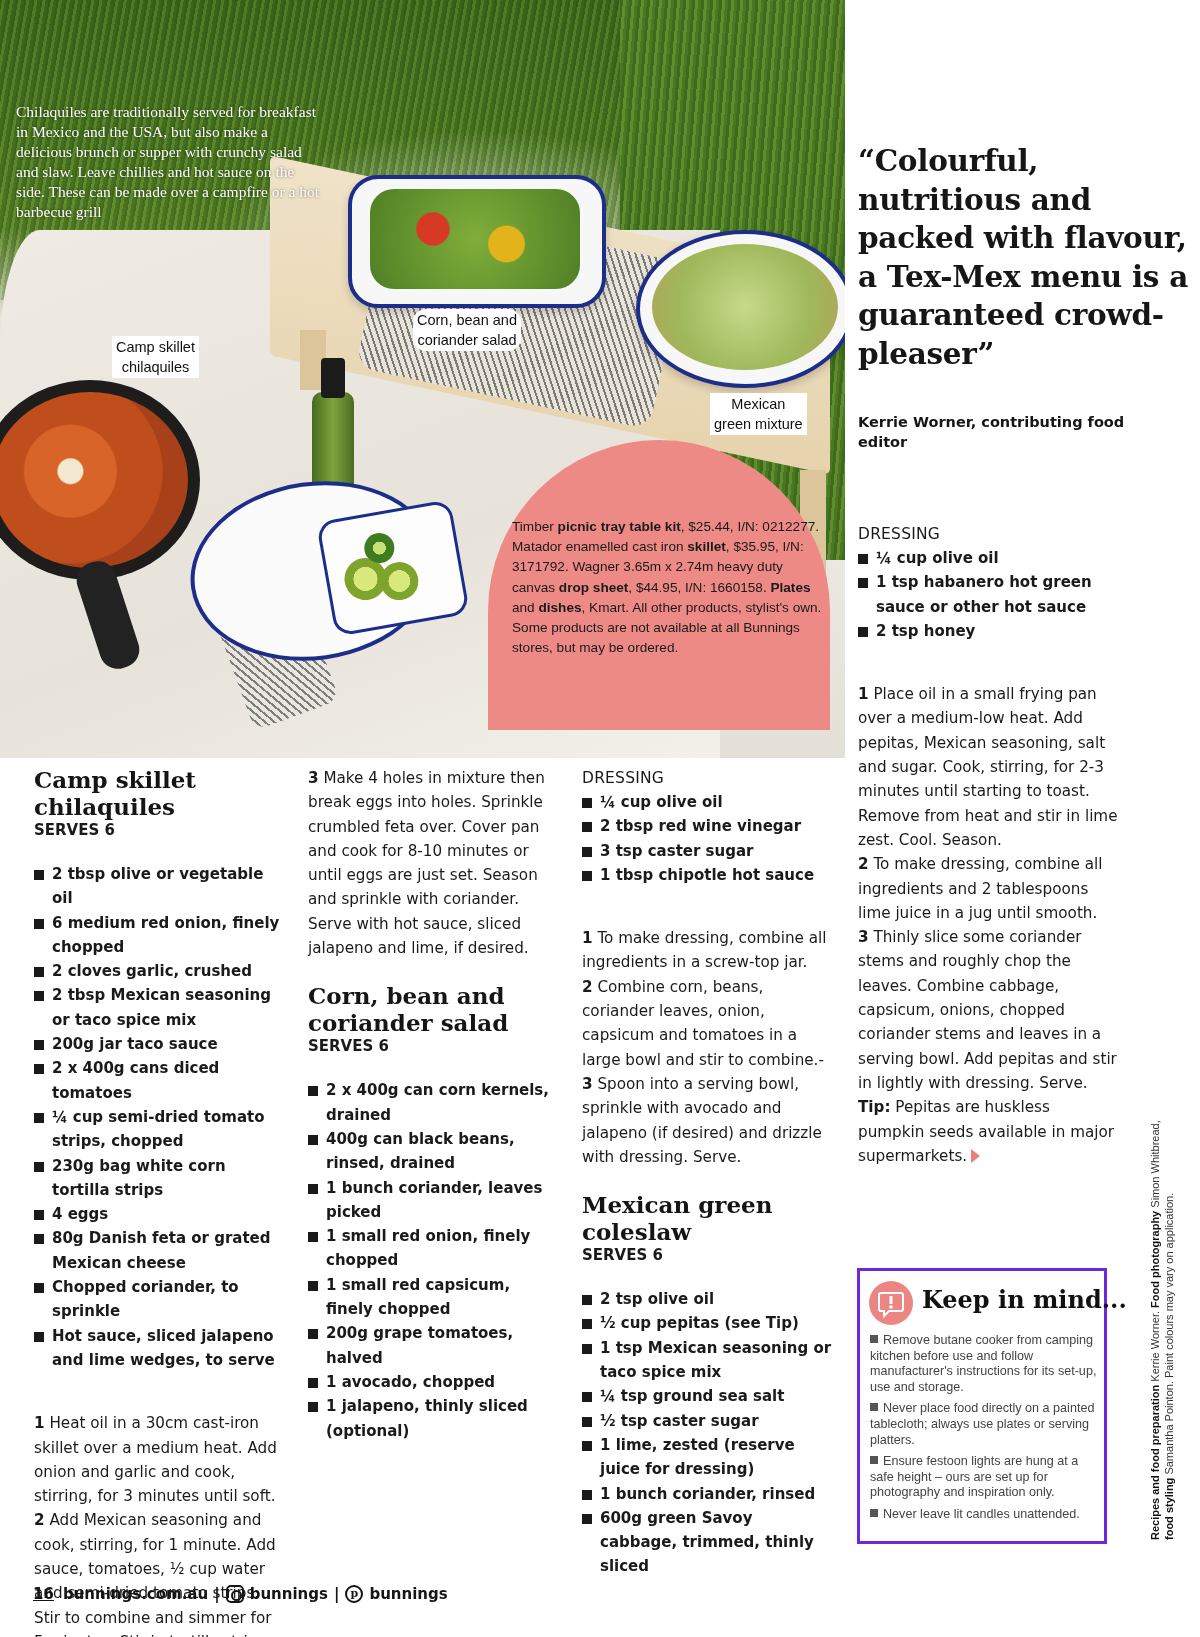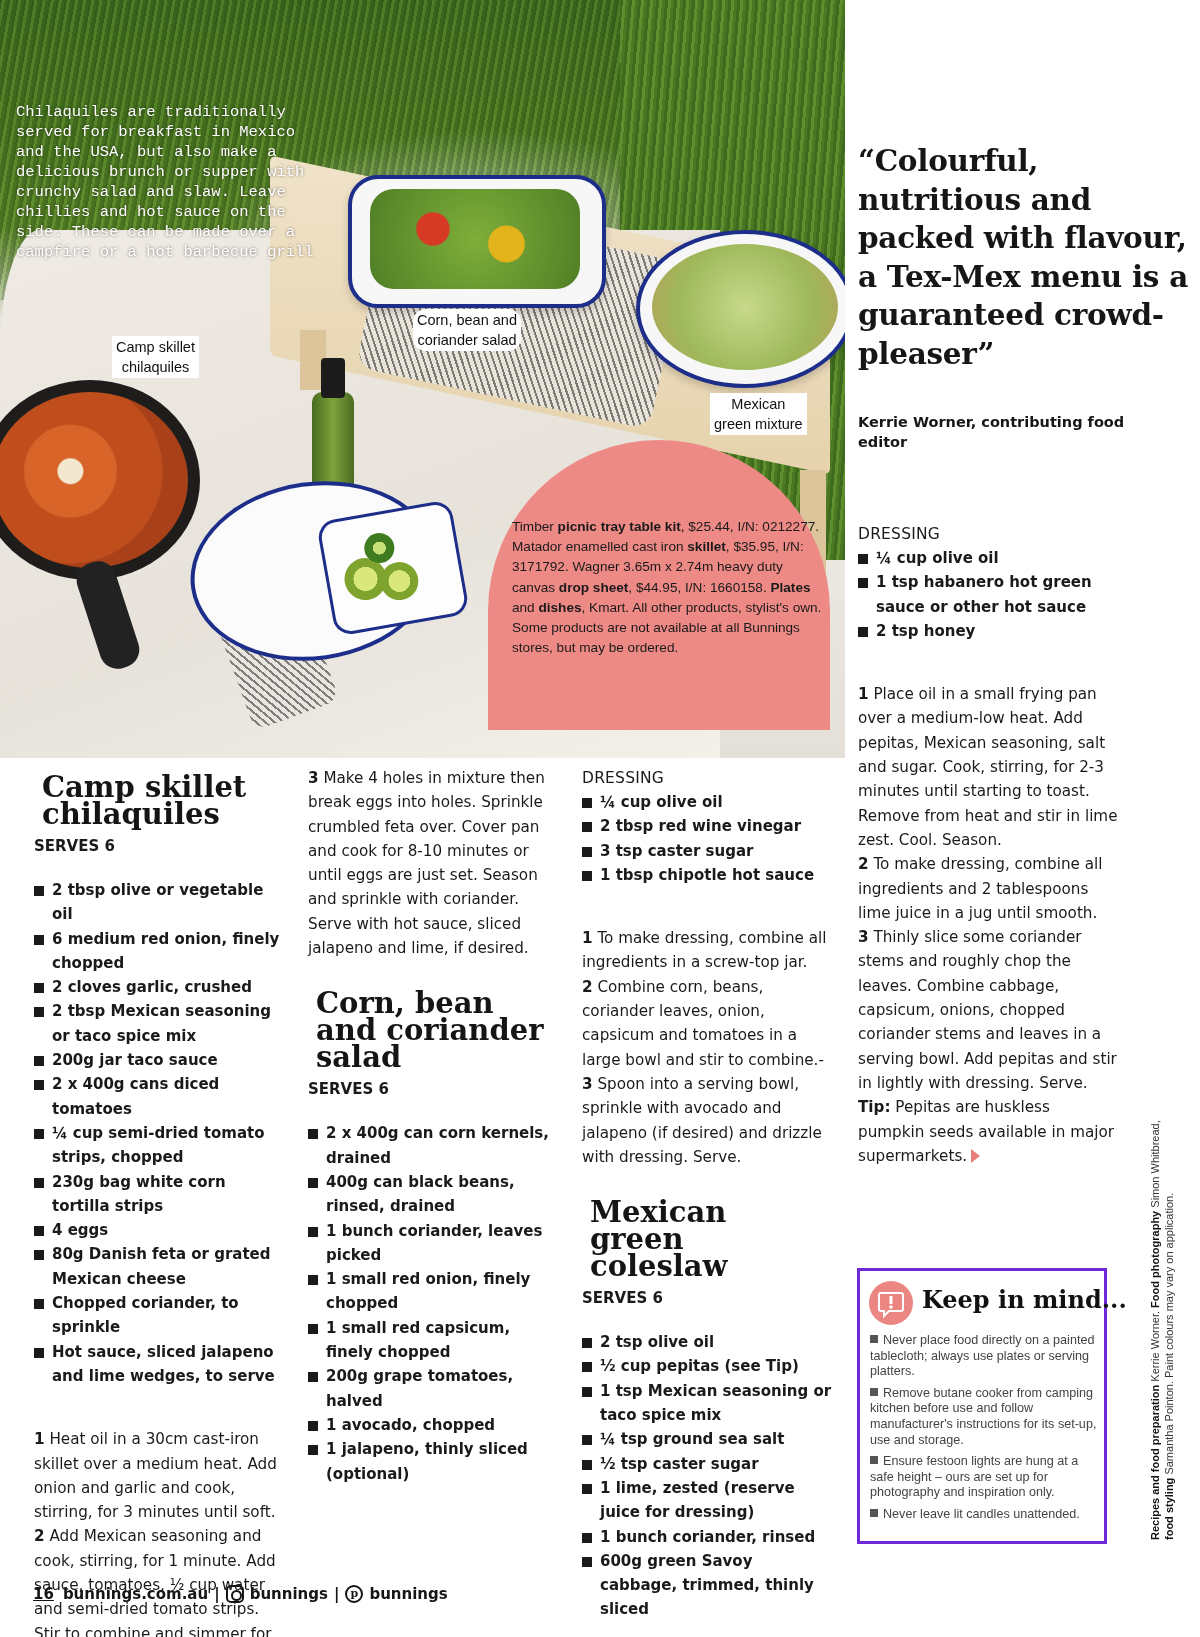--- a/index.html
+++ b/index.html
@@ -19,31 +19,31 @@
   .bowl{position:absolute;border-radius:50%;background:#f7f7f7;border:4px solid #1d2d8a;box-shadow:0 4px 8px rgba(0,0,0,.18);}
   .bowl .fill{position:absolute;border-radius:50%;}
   .skillet{position:absolute;left:-20px;top:380px;width:220px;height:200px;border-radius:50%;background:#1f1d1c;}
   .skillet .fill{position:absolute;left:12px;top:12px;width:196px;height:176px;border-radius:50%;background:radial-gradient(circle at 40% 45%,#f2e7cf 0 8%,#d8642a 9% 30%,#c04e1c 31% 60%,#a8411a 61%);}
   .handle{position:absolute;left:88px;top:560px;width:40px;height:110px;background:#222;border-radius:18px;transform:rotate(-18deg);}
   .bottle{position:absolute;left:312px;top:392px;width:42px;height:120px;background:linear-gradient(90deg,#476b1f,#7ea33b,#4b6c22);border-radius:10px 10px 6px 6px;}
   .bottle .cap{position:absolute;left:9px;top:-34px;width:24px;height:40px;background:#1b1b1b;border-radius:4px;}
   .plate{position:absolute;left:190px;top:482px;width:240px;height:170px;border-radius:50%;background:#fbfbfb;border:4px solid #1d2d8a;transform:rotate(-8deg);}
   .dish{position:absolute;left:325px;top:510px;width:130px;height:110px;background:#fdfdfd;border:3px solid #1d2d8a;border-radius:18px;transform:rotate(-10deg);}
   .lime{position:absolute;border-radius:50%;background:radial-gradient(circle,#d9e87a 0 40%,#7fa42d 41%);}
-  .caption-white{position:absolute;color:#fff;font-family:Liberation Mono, monospace;font-size:15.5px;line-height:20px;text-shadow:0 0 3px rgba(0,0,0,.55);}
+  .caption-white{position:absolute;color:#fff;font-family:Liberation Serif, serif;font-size:15.5px;line-height:20px;text-shadow:0 0 3px rgba(0,0,0,.55);}
   .photo-label{position:absolute;background:#fff;font-family:"Liberation Sans",sans-serif;font-size:14.5px;line-height:20px;text-align:center;padding:1px 4px;color:#111;}
   .arch{position:absolute;left:488px;top:440px;width:342px;height:290px;background:#ee8a86;border-radius:171px 171px 0 0;}
   .arch-text{position:absolute;left:512px;top:517px;width:310px;font-family:"Liberation Sans",sans-serif;font-size:13.6px;line-height:20.2px;color:#1a1a1a;}
   .arch-text b{font-weight:bold;}
 
   .quote{position:absolute;left:858px;top:142px;width:330px;font-family:"DejaVu Serif",serif;font-weight:bold;font-size:29.5px;line-height:38.5px;color:#161616;letter-spacing:-0.3px;}
   .quote-by{position:absolute;left:858px;top:412px;width:300px;font-family:"DejaVu Sans",sans-serif;font-weight:bold;font-size:14.5px;line-height:20px;color:#161616;}
 
   .col{position:absolute;font-family:"DejaVu Sans",sans-serif;}
-  .rtitle{font-family:"DejaVu Serif",serif;font-weight:bold;font-size:29px;line-height:27px;color:#151515;margin:8px;}
+  .rtitle{font-family:"DejaVu Serif",serif;font-weight:bold;font-size:23px;line-height:27px;color:#151515;margin:0;}
   .serves{font-weight:bold;font-size:15px;line-height:20px;margin:0 0 22px 0;}
   .ing{list-style:none;margin:0;padding:0;}
   .ing li{position:relative;padding-left:18px;font-weight:bold;font-size:15px;line-height:24.3px;}
   .ing li::before{content:"";position:absolute;left:0;top:8px;width:10px;height:10px;background:#1a1a1a;}
   .sub{font-weight:normal;font-size:15.5px;line-height:24px;letter-spacing:.2px;margin:0;}
   .method{margin:39px 0 0 0;}
   .method p{margin:0;font-size:15.2px;line-height:24.3px;}
   .method p b{font-weight:bold;}
   .gap{height:22px;}
 
@@ -210,22 +210,22 @@
 <div class="keep">
   <div class="keep-icon">
     <svg width="44" height="44" viewBox="0 0 44 44">
       <path d="M12 12 h20 a2 2 0 0 1 2 2 v14 a2 2 0 0 1 -2 2 h-12 l-5 5 v-5 h-3 a2 2 0 0 1 -2 -2 v-14 a2 2 0 0 1 2 -2z" fill="none" stroke="#fff" stroke-width="2"></path>
       <rect x="20.5" y="15" width="3" height="8" fill="#fff"></rect>
       <circle cx="22" cy="26" r="1.8" fill="#fff"></circle>
     </svg>
   </div>
   <div class="keep-title">Keep in mind...</div>
   <div class="keep-list">
+    <p><span class="sq"></span><span>Remove butane cooker from camping kitchen before use and follow manufacturer's instructions for its set-up, use and storage.</span></p>
     <p><span class="sq"></span><span>Never place food directly on a painted tablecloth; always use plates or serving platters.</span></p>
-    <p><span class="sq"></span><span>Remove butane cooker from camping kitchen before use and follow manufacturer's instructions for its set-up, use and storage.</span></p>
     <p><span class="sq"></span><span>Ensure festoon lights are hung at a safe height – ours are set up for photography and inspiration only.</span></p>
     <p><span class="sq"></span><span>Never leave lit candles unattended.</span></p>
   </div>
 </div>
 
 <div class="credit">
   <div><b>Recipes and food preparation</b> <span>Kerrie Worner.</span> <b>Food photography</b> <span>Simon Whitbread,</span></div>
   <div><b>food styling</b> <span>Samantha Pointon. Paint colours may vary on application.</span></div>
 </div>
 

